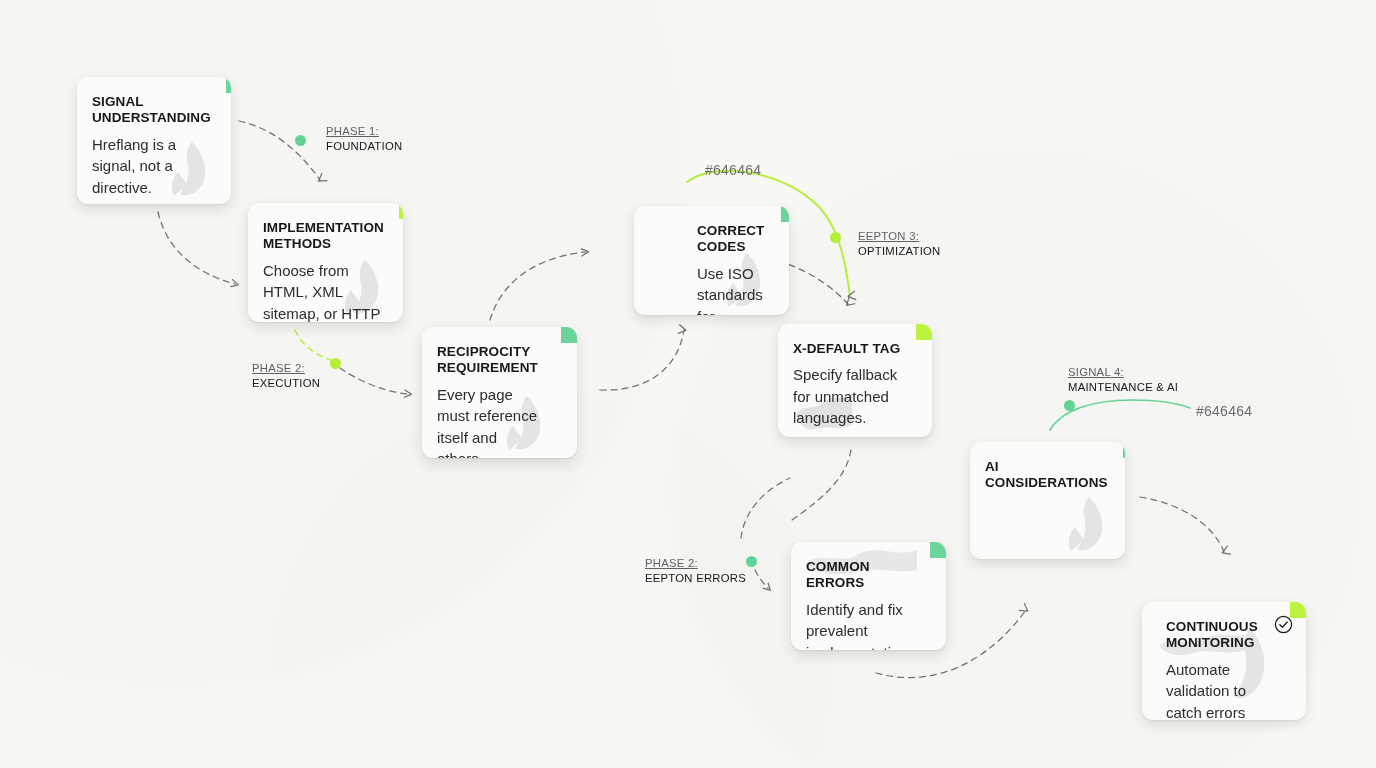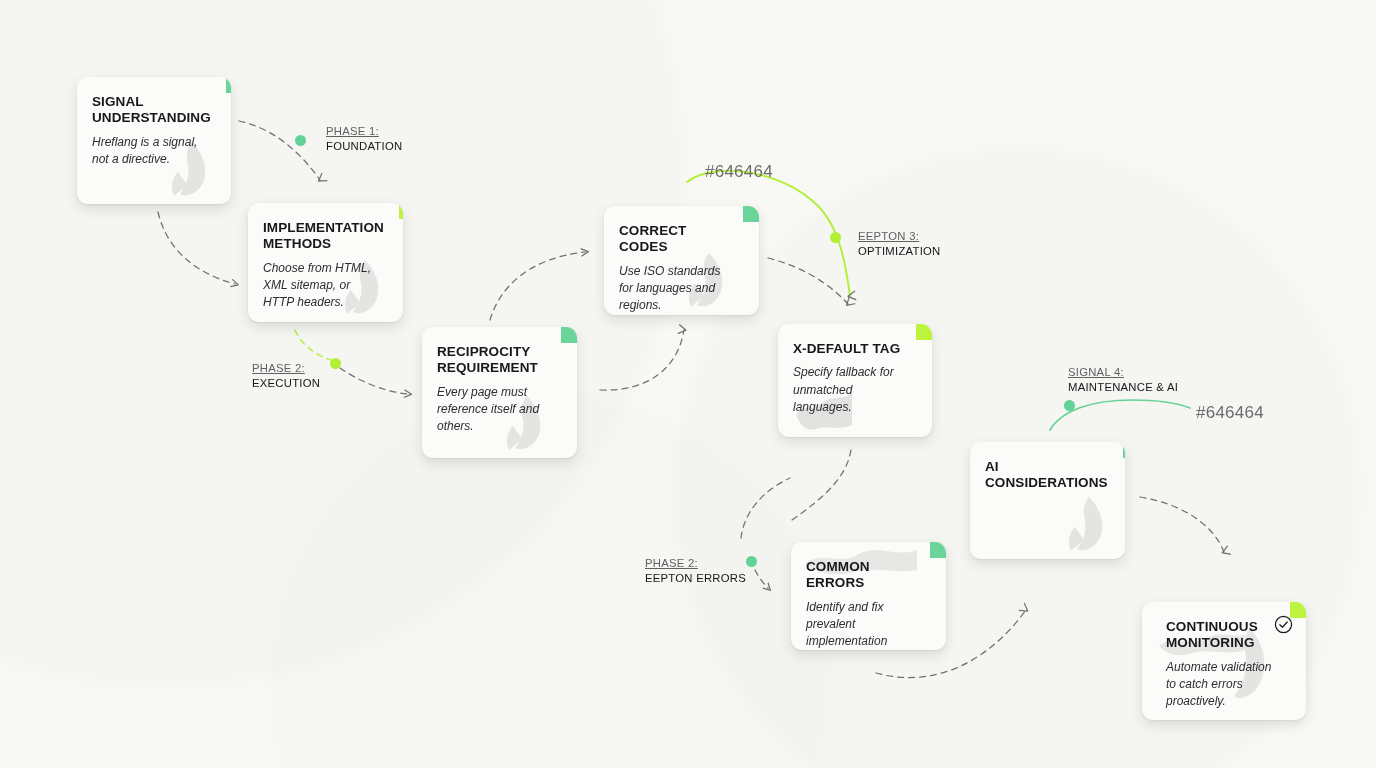--- a/index.html
+++ b/index.html
@@ -71,26 +71,25 @@
   .card-title {
     font-size: 13.5px;
     font-weight: 700;
     letter-spacing: 0.1px;
     color: #17181a;
     line-height: 1.22;
     margin: 0 0 7px 0;
     text-transform: uppercase;
   }
   .card-desc {
-    font-size: 12px;
+    font-size: 15px;
     font-weight: 400;
     color: #2b2d30;
     line-height: 1.42;
     margin: 0;
-    font-style: italic;
   }
   .card-footer {
     height: 16px;
     flex: 0 0 16px;
     position: relative;
     z-index: 2;
   }
   .footer-mint  { background: #6ad49a; }
   .footer-lime  { background: #bdf23f; }
 
@@ -117,21 +116,21 @@
     text-decoration: underline;
   }
   .phase-name {
     display: block;
     color: #15171a;
     font-weight: 400;
   }
 
   .hex-label {
     position: absolute;
-    font-size: 17px;
+    font-size: 14px;
     color: #6a6c70;
     letter-spacing: 0.25px;
     white-space: nowrap;
   }
 
   .node-dot {
     position: absolute;
     width: 11px;
     height: 11px;
     border-radius: 50%;
@@ -210,21 +209,21 @@
       <h3 class="card-title">RECIPROCITY REQUIREMENT</h3>
       <p class="card-desc">Every page must reference itself and others.</p>
       <svg class="card-mark" viewBox="0 0 54 62">
         <path d="M30 4 C40 14 46 28 42 42 C38 54 26 60 18 56 C24 48 28 38 26 28 C24 20 24 10 30 4 Z" fill="#222"></path>
         <path d="M16 34 C10 40 8 50 12 58 C16 54 22 50 26 48 Z" fill="#222"></path>
       </svg>
     </div>
     <div class="card-footer footer-mint"></div>
   </div>
 
-  <div class="card" id="card-3" style="left: 604px; top: 206px; width: 155px; height: 109px;">
+  <div class="card" id="card-3" style="left: 634px; top: 206px; width: 155px; height: 109px; padding-left: 48px;">
     <div class="card-body">
       <h3 class="card-title">CORRECT CODES</h3>
       <p class="card-desc">Use ISO standards for languages and regions.</p>
       <svg class="card-mark" viewBox="0 0 54 62">
         <path d="M30 4 C40 14 46 28 42 42 C38 54 26 60 18 56 C24 48 28 38 26 28 C24 20 24 10 30 4 Z" fill="#222"></path>
         <path d="M16 34 C10 40 8 50 12 58 C16 54 22 50 26 48 Z" fill="#222"></path>
       </svg>
     </div>
     <div class="card-footer footer-mint"></div>
   </div>

